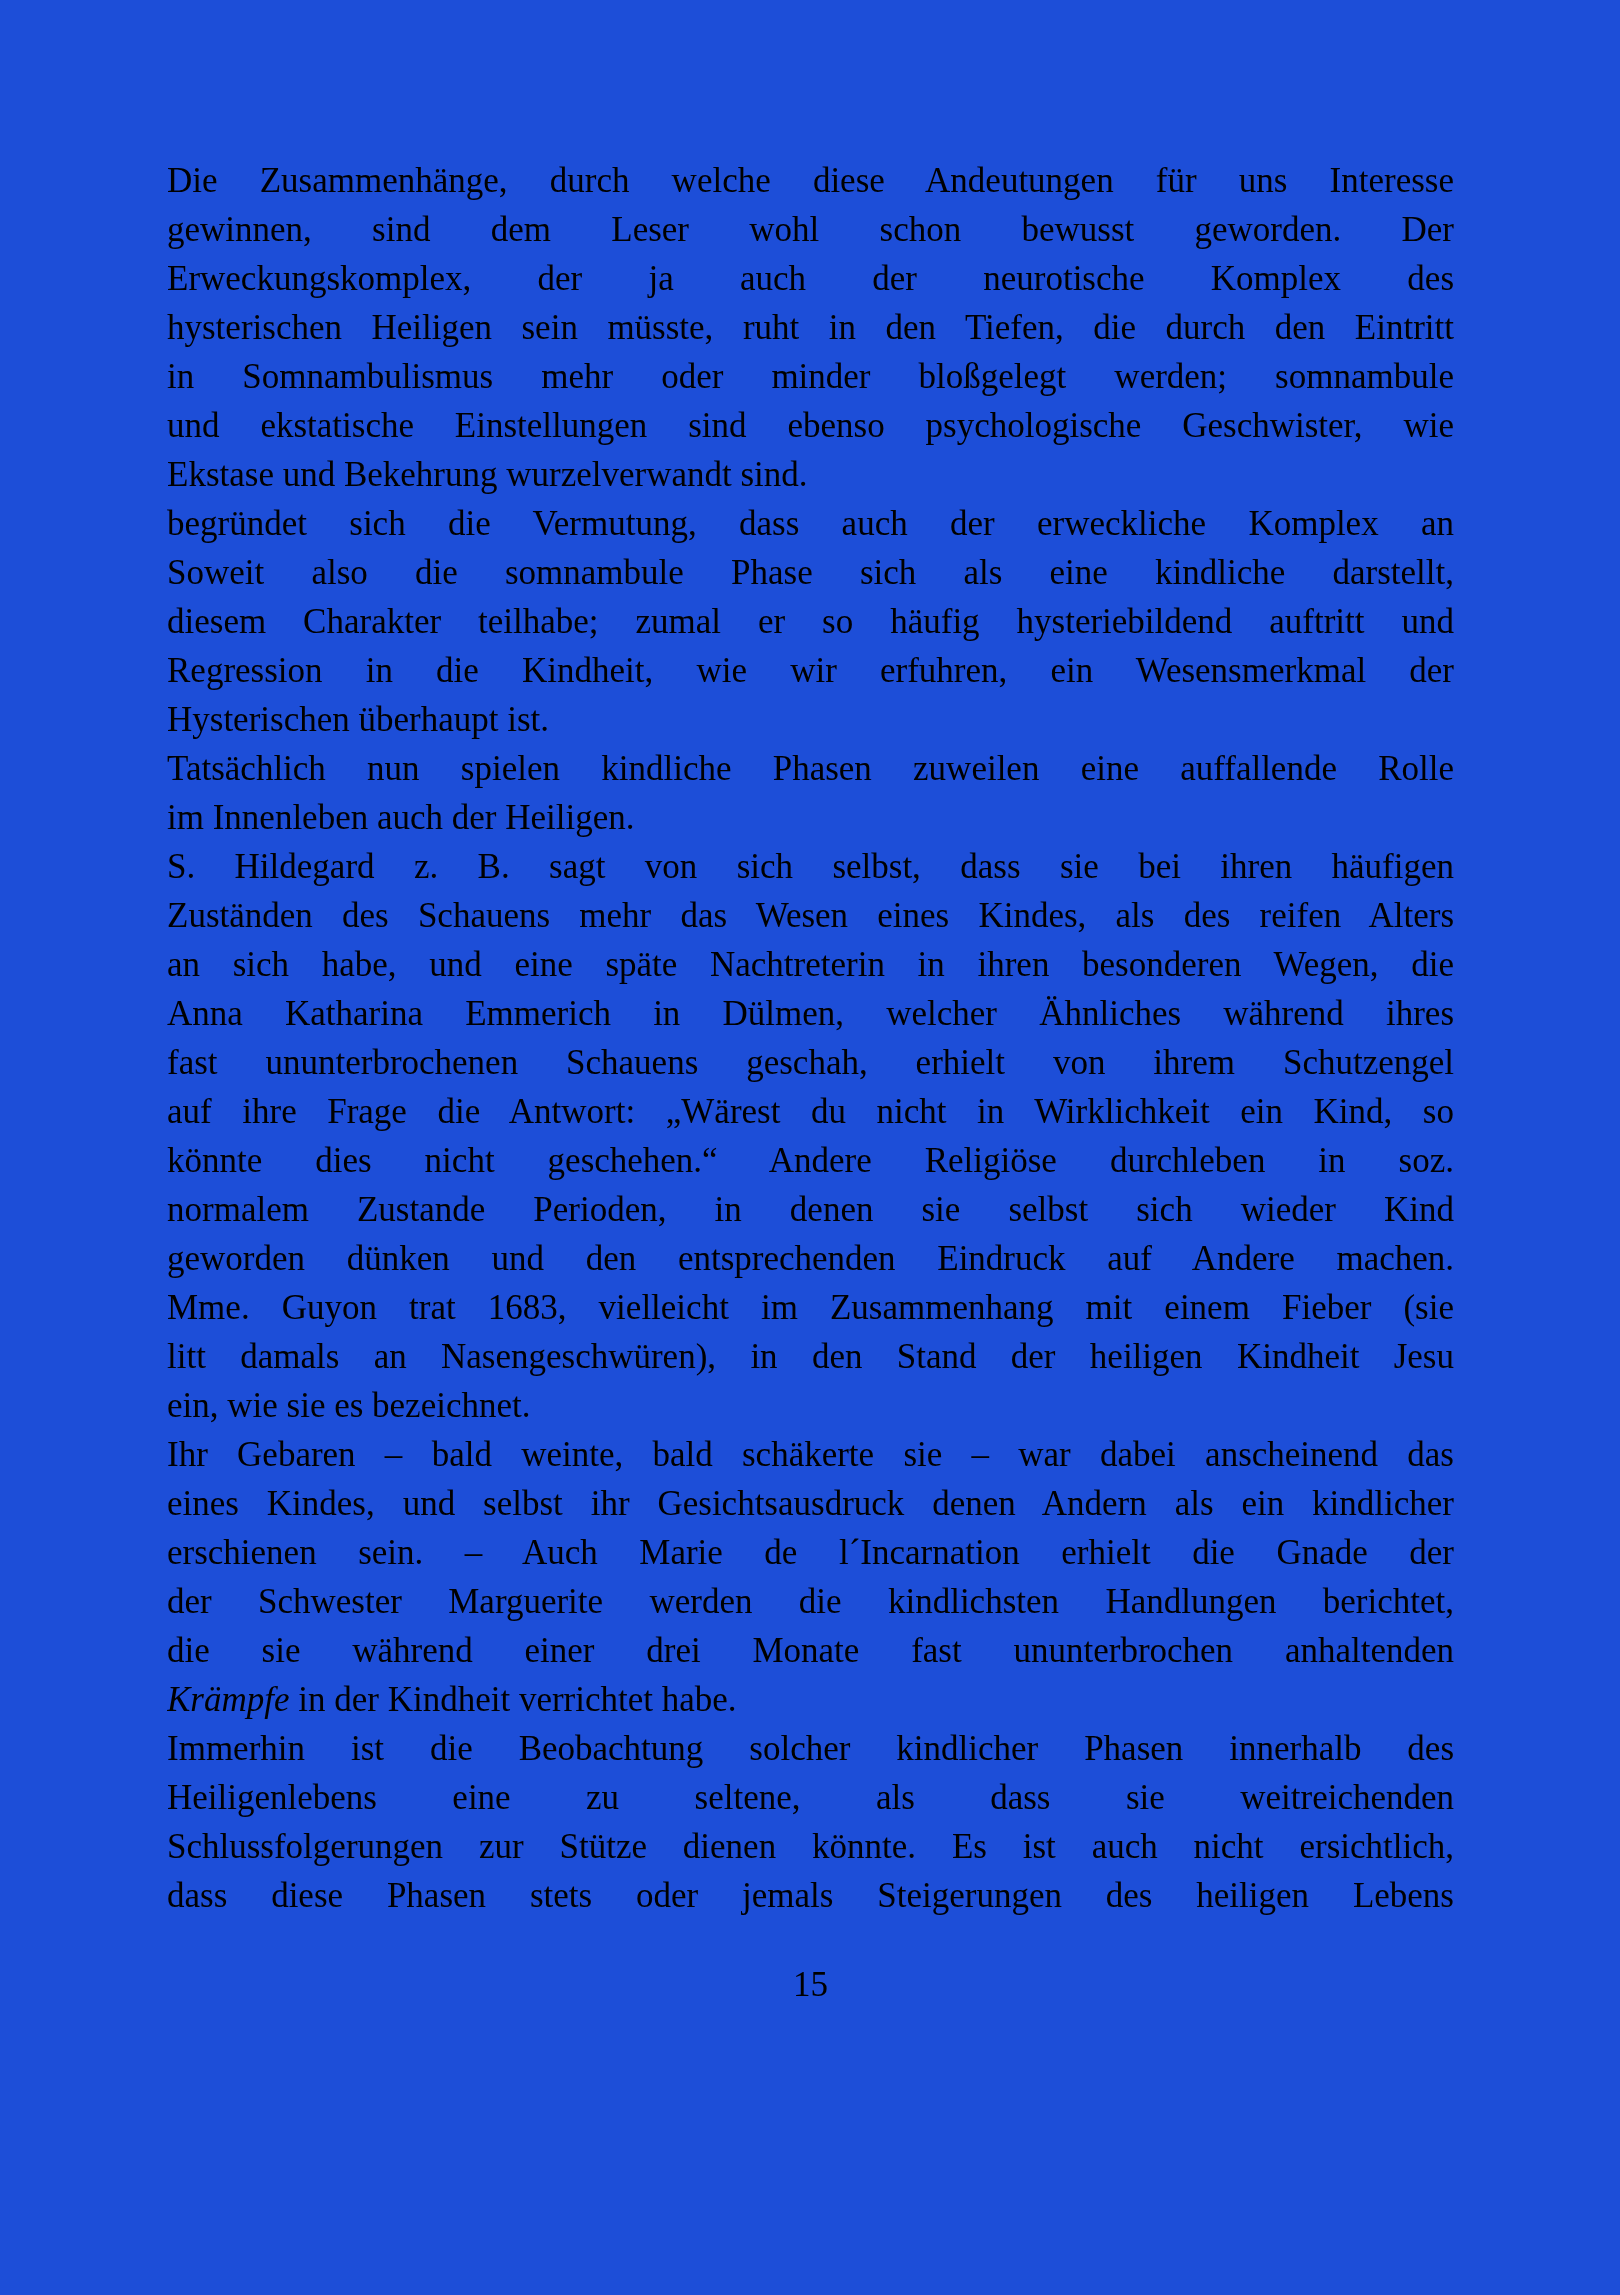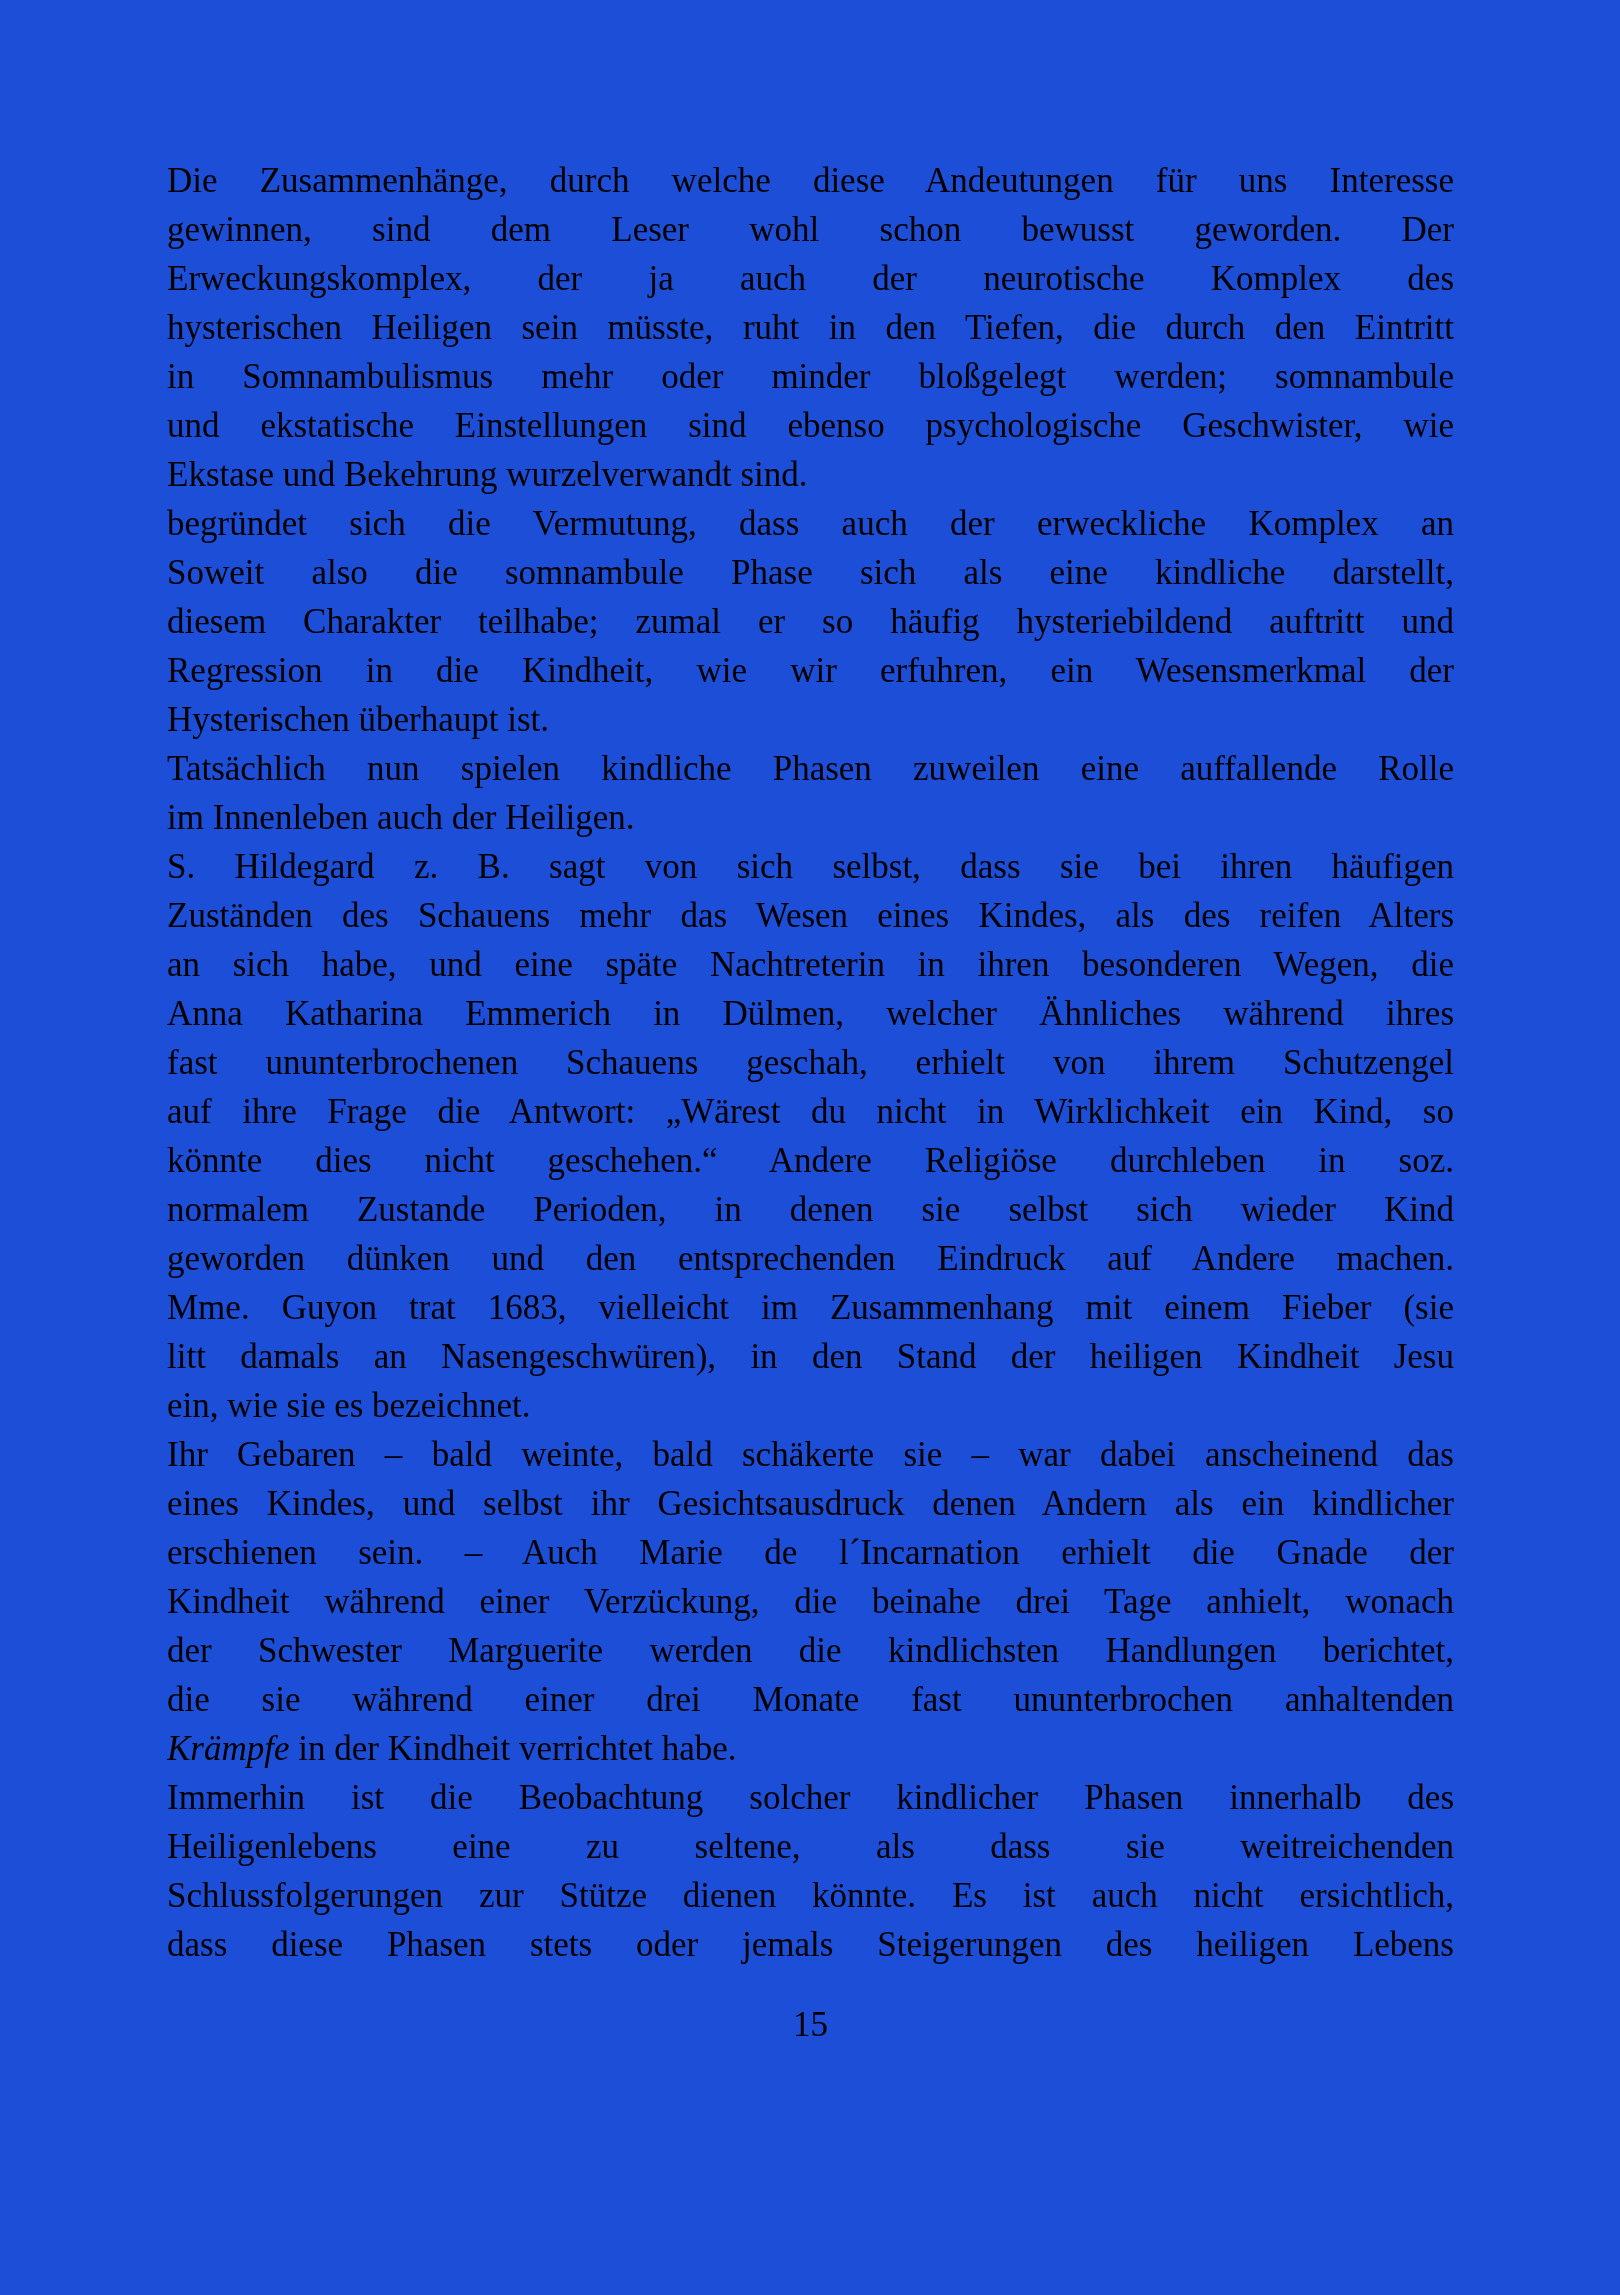--- a/index.html
+++ b/index.html
@@ -33,21 +33,21 @@
   }
   .line.last {
     text-align-last: left;
   }
   .it {
     font-style: italic;
   }
   .folio {
     position: absolute;
     left: 167px;
-    top: 2000px;
+    top: 1960px;
     width: 1287px;
     height: 49px;
     line-height: 49px;
     font-size: 35px;
     text-align: center;
   }
 </style>
 </head>
 <body>
 
@@ -75,21 +75,20 @@
       <div class="line"><span>auf ihre Frage die Antwort: „Wärest du nicht in Wirklichkeit ein Kind, so</span></div>
       <div class="line"><span>könnte dies nicht geschehen.“ Andere Religiöse durchleben in soz.</span></div>
       <div class="line"><span>normalem Zustande Perioden, in denen sie selbst sich wieder Kind</span></div>
       <div class="line"><span>geworden dünken und den entsprechenden Eindruck auf Andere machen.</span></div>
       <div class="line"><span>Mme. Guyon trat 1683, vielleicht im Zusammenhang mit einem Fieber (sie</span></div>
       <div class="line"><span>litt damals an Nasengeschwüren), in den Stand der heiligen Kindheit Jesu</span></div>
       <div class="line last"><span>ein, wie sie es bezeichnet.</span></div>
       <div class="line"><span>Ihr Gebaren – bald weinte, bald schäkerte sie – war dabei anscheinend das</span></div>
       <div class="line"><span>eines Kindes, und selbst ihr Gesichtsausdruck denen Andern als ein kindlicher</span></div>
       <div class="line"><span>erschienen sein. – Auch Marie de l´Incarnation erhielt die Gnade der</span></div>
-      <div class="line"><span>Kindheit während einer Verzückung, die beinahe drei Tage anhielt, wonach</span></div>
       <div class="line"><span>der Schwester Marguerite werden die kindlichsten Handlungen berichtet,</span></div>
       <div class="line"><span>die sie während einer drei Monate fast ununterbrochen anhaltenden</span></div>
       <div class="line last"><span class="it">Krämpfe</span><span> in der Kindheit verrichtet habe.</span></div>
       <div class="line"><span>Immerhin ist die Beobachtung solcher kindlicher Phasen innerhalb des</span></div>
       <div class="line"><span>Heiligenlebens eine zu seltene, als dass sie weitreichenden</span></div>
       <div class="line"><span>Schlussfolgerungen zur Stütze dienen könnte. Es ist auch nicht ersichtlich,</span></div>
       <div class="line"><span>dass diese Phasen stets oder jemals Steigerungen des heiligen Lebens</span></div>
     </div>
   <div class="folio">15</div>
 </div>

